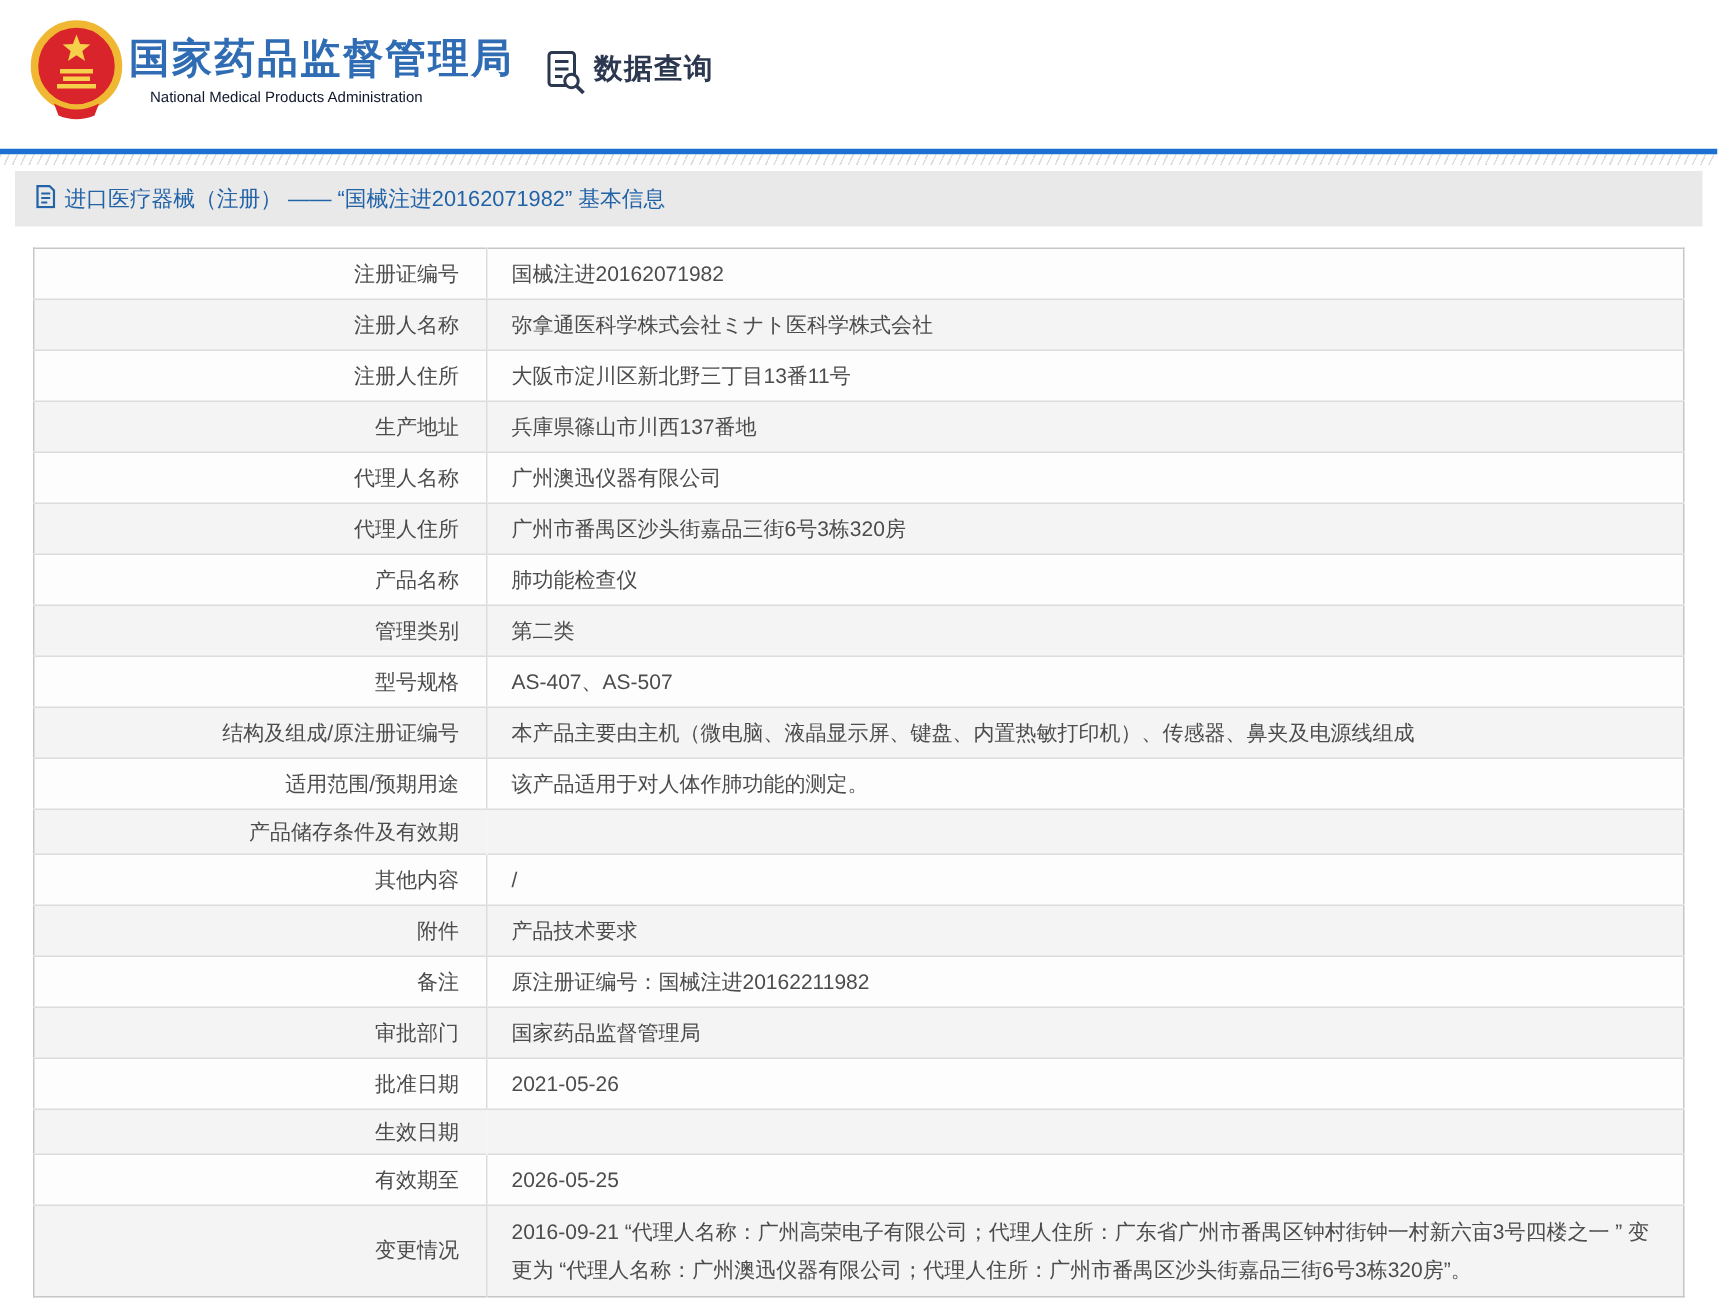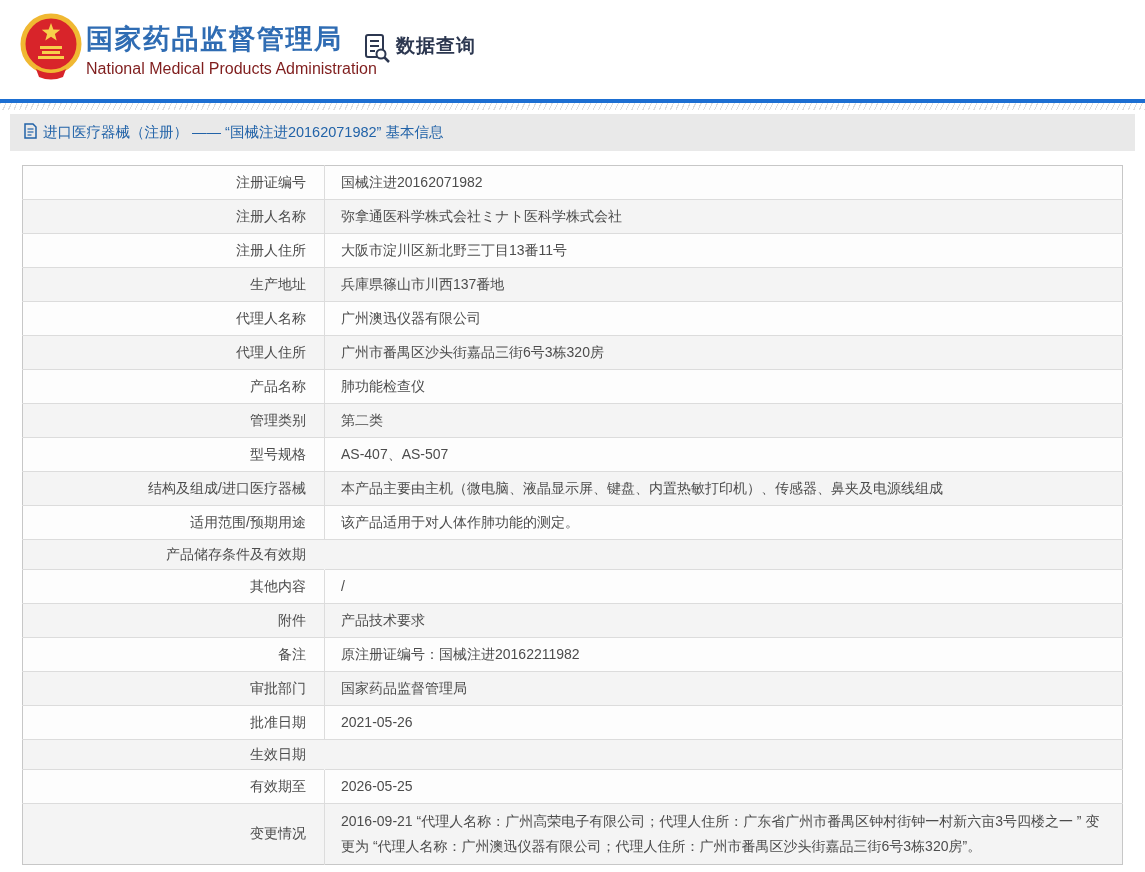--- a/index.html
+++ b/index.html
@@ -4,21 +4,21 @@
 <style>
   * { margin: 0; padding: 0; box-sizing: border-box; }
   html, body { width: 1145px; height: 872px; background: #fff; overflow: hidden;
                font-family: "Liberation Sans", "DejaVu Sans", sans-serif; }
 
   
   .header { position: relative; height: 99px; background: #fff; }
   .logo { position: absolute; left: 18px; top: 13px; width: 66px; height: 70px; }
   .title-block { position: absolute; left: 86px; top: 21px; }
   .org-cn { font-size: 27px; font-weight: bold; color: #2f6cb3; letter-spacing: 1.5px; }
-  .org-en { font-size: 16px; color: #7f1d1d; margin-top: 3px; }
+  .org-en { font-size: 10px; color: #0f172a; margin-top: 3px; margin-left: 14px; }
   .data-query { position: absolute; left: 363px; top: 33px; display: flex; align-items: flex-start; gap: 5px; }
   .data-query-label { font-size: 19px; font-weight: 600; color: #2c3750; letter-spacing: 1px; }
   .top-nav { position: absolute; right: 26px; top: 27px; display: flex; gap: 44px; }
   .nav-item { display: flex; flex-direction: column; align-items: center; cursor: pointer; }
   .nav-item .nav-label { margin-top: 6px; font-size: 14.5px; color: #333; }
 
   
   .blue-line { height: 4px; background: #1d6fd2; }
   .hatch-strip { height: 7px;
     background: repeating-linear-gradient(115deg, #dedede 0, #dedede 1px, #ffffff 1px, #ffffff 5px); }
@@ -124,21 +124,21 @@
         </tr>
         <tr>
           <td class="label-cell">管理类别</td>
           <td class="value-cell">第二类</td>
         </tr>
         <tr>
           <td class="label-cell">型号规格</td>
           <td class="value-cell">AS-407、AS-507</td>
         </tr>
         <tr>
-          <td class="label-cell">结构及组成/进口医疗器械</td>
+          <td class="label-cell">结构及组成/原注册证编号</td>
           <td class="value-cell">本产品主要由主机（微电脑、液晶显示屏、键盘、内置热敏打印机）、传感器、鼻夹及电源线组成</td>
         </tr>
         <tr>
           <td class="label-cell">适用范围/预期用途</td>
           <td class="value-cell">该产品适用于对人体作肺功能的测定。</td>
         </tr>
         <tr>
           <td class="label-cell">产品储存条件及有效期</td>
           <td class="value-cell no-divider"></td>
         </tr>

